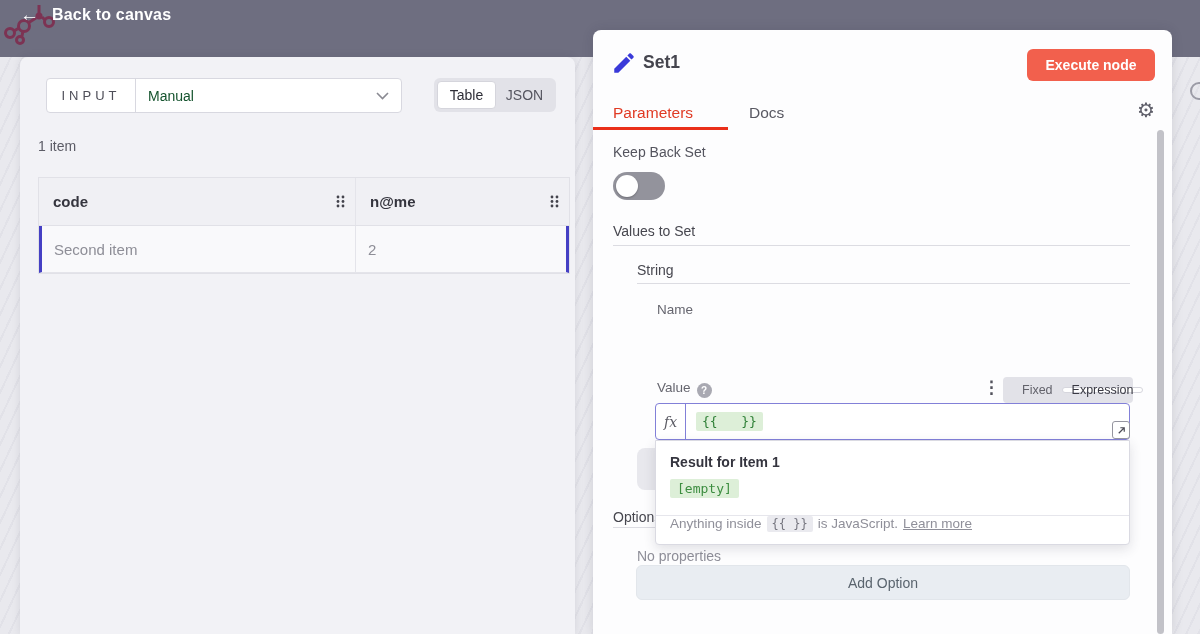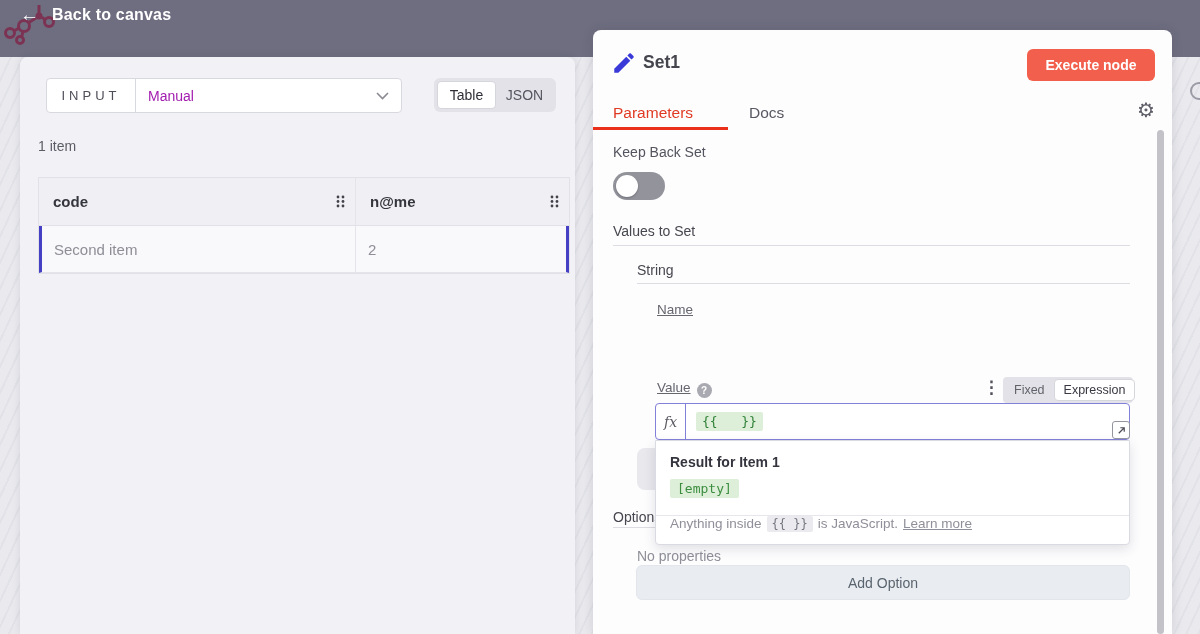--- a/index.html
+++ b/index.html
@@ -13,21 +13,21 @@
   
   .topbar { position:absolute; left:0; top:0; width:1200px; height:57px; background:#6e6e80; }
   .watermark { position:absolute; left:2px; top:2px; opacity:.9; }
   .back { position:absolute; left:20px; top:4px; display:flex; align-items:center; gap:13px; color:#fff; cursor:pointer; }
   .back .arrow { font-size:19px; line-height:22px; }
   .back .lbl { font-size:16px; font-weight:700; letter-spacing:.2px; }
   
   .panel-left { position:absolute; left:20px; top:57px; width:555px; height:577px; background:#f2f2f6; border-radius:8px 8px 0 0; box-shadow:0 0 8px rgba(40,40,60,.10); }
   .input-ctl { position:absolute; left:18px; top:21px; width:356px; height:35px; background:#fff; border:1px solid #d8d8e0; border-radius:4px; display:flex; align-items:stretch;margin-left:8px; }
   .input-ctl .seg-label { width:89px; display:flex; align-items:center; justify-content:center; letter-spacing:4px; font-size:13px; color:#4e4e58; border-right:1px solid #d8d8e0; }
-  .input-ctl .seg-select { flex:1; display:flex; align-items:center; padding:0 12px; font-size:14px; color:#a21caf; cursor:pointer; }
+  .input-ctl .seg-select { flex:1; display:flex; align-items:center; padding:0 12px; font-size:14px; color:#14532d; cursor:pointer; }
   .input-ctl .seg-select .val { flex:1; }
   .view-toggle { position:absolute; left:414px; top:21px; width:122px; height:34px; background:#e2e2e8; border-radius:6px; padding:3px; display:flex; }
   .view-toggle .chip { flex:1; display:flex; align-items:center; justify-content:center; font-size:14px; color:#565660; border-radius:4px; cursor:pointer; }
   .view-toggle .chip.active { background:#fff; border:1px solid #d5d5dc; color:#2f2f38; }
   .items-count { position:absolute; left:18px; top:81px; font-size:14px; color:#5c5c66; }
   .data-table { position:absolute; left:18px; top:120px; width:532px; border:1px solid #e1e1e7; background:#f9f9fb; }
   .thead { display:flex; height:48px; background:#f0f0f4; border-bottom:1px solid #e1e1e7; }
   .th { display:flex; align-items:center; padding:0 10px 0 14px; font-size:15px; font-weight:700; color:#35353e; }
   .th .txt { flex:1; }
   .th:first-child { width:317px; border-right:1px solid #e4e4ea; }
@@ -43,25 +43,25 @@
   .exec-btn { position:absolute; left:434px; top:19px; width:128px; height:32px; background:#f2604d; border:none; border-radius:6px; color:#fff; font-size:14px; font-weight:700; font-family:inherit; cursor:pointer; }
   .tab { position:absolute; top:74px; font-size:15.5px; cursor:pointer; }
   .tab-params { left:20px; color:#e03a24; }
   .tab-docs { left:156px; color:#585862; }
   .tab-underline { position:absolute; left:0; top:97px; width:135px; height:3px; background:#ea2f1a; }
   .gear { position:absolute; left:544px; top:68px; font-size:20px; color:#5f5f6a; cursor:pointer; }
   .p-label { position:absolute; font-size:14px; color:#54545e; }
   .switch { position:absolute; left:20px; top:142px; width:52px; height:28px; background:#93939c; border-radius:14px; cursor:pointer; }
   .switch .knob { position:absolute; left:3px; top:3px; width:22px; height:22px; background:#fff; border-radius:50%; box-shadow:0 1px 2px rgba(0,0,0,.25); }
   .divider { position:absolute; height:1px; background:#dcdce2; }
-  .field-label { position:absolute; font-size:13.5px; color:#66666f;text-decoration:underline; }
+  .field-label { position:absolute; font-size:13.5px; color:#66666f; }
   .name-input { position:absolute; left:62px; top:296px; width:475px; height:33px; border:1px solid #dcdce3; border-radius:4px; background:#fff; padding:0 13px; font-size:14px; color:#84848d; font-family:inherit; }
   .q-icon { display:inline-flex; width:15px; height:15px; border-radius:50%; background:#a9a9b2; color:#fff; font-size:10px; font-weight:700; align-items:center; justify-content:center; margin-left:6px; vertical-align:-2px; }
   .kebab { position:absolute; left:390px; top:347px; font-size:17px; font-weight:700; color:#52525c; cursor:pointer; }
-  .mode-toggle { position:absolute; left:410px; top:347px; width:130px; height:26px; background:#e2e2e8; border-radius:4px; padding:2px; display:flex; }
+  .mode-toggle { position:absolute; left:410px; top:347px; width:130px; height:26px; background:#e2e2e8; border-radius:4px; padding:10px; display:flex; }
   .mode-toggle .m { display:flex; align-items:center; justify-content:center; font-size:12.5px; color:#62626b; padding:0 9px; cursor:pointer; }
   .mode-toggle .m.active { background:#fff; border:1px solid #d6d6dd; border-radius:4px; color:#393943; }
   .expr-box { position:absolute; left:62px; top:373px; width:475px; height:37px; border:1px solid #8280d8; border-radius:4px; background:#fff; display:flex; align-items:stretch; }
   .expr-box .fx { width:30px; display:flex; align-items:center; justify-content:center; font-family:"DejaVu Serif", serif; font-style:italic; font-size:14px; color:#5b5b64; border-right:1px solid #8280d8; }
   .expr-box .code-chip { align-self:center; margin-left:10px; font-family:"DejaVu Sans Mono", monospace; font-size:13px; color:#2d7f35; background:#ddefd8; padding:2px 6px; border-radius:2px; white-space:pre; }
   .expand-btn { position:absolute; left:519px; top:391px; width:18px; height:18px; background:#fff; border:1px solid #9595a0; border-radius:3px; display:flex; align-items:center; justify-content:center; z-index:6; cursor:pointer; }
   .ghost-btn { position:absolute; left:44px; top:418px; width:110px; height:42px; background:#e8e8ed; border-radius:8px; z-index:1; }
   .options-label { position:absolute; left:20px; top:479px; font-size:14px; color:#47474f; z-index:0; }
   .options-divider { left:20px; top:497px; width:517px; z-index:0; }
   .preview-pop { position:absolute; left:62px; top:410px; width:475px; height:105px; background:#fff; border:1px solid #dadae2; border-radius:0 0 4px 4px; box-shadow:0 4px 12px rgba(50,50,70,.14); z-index:4; }

